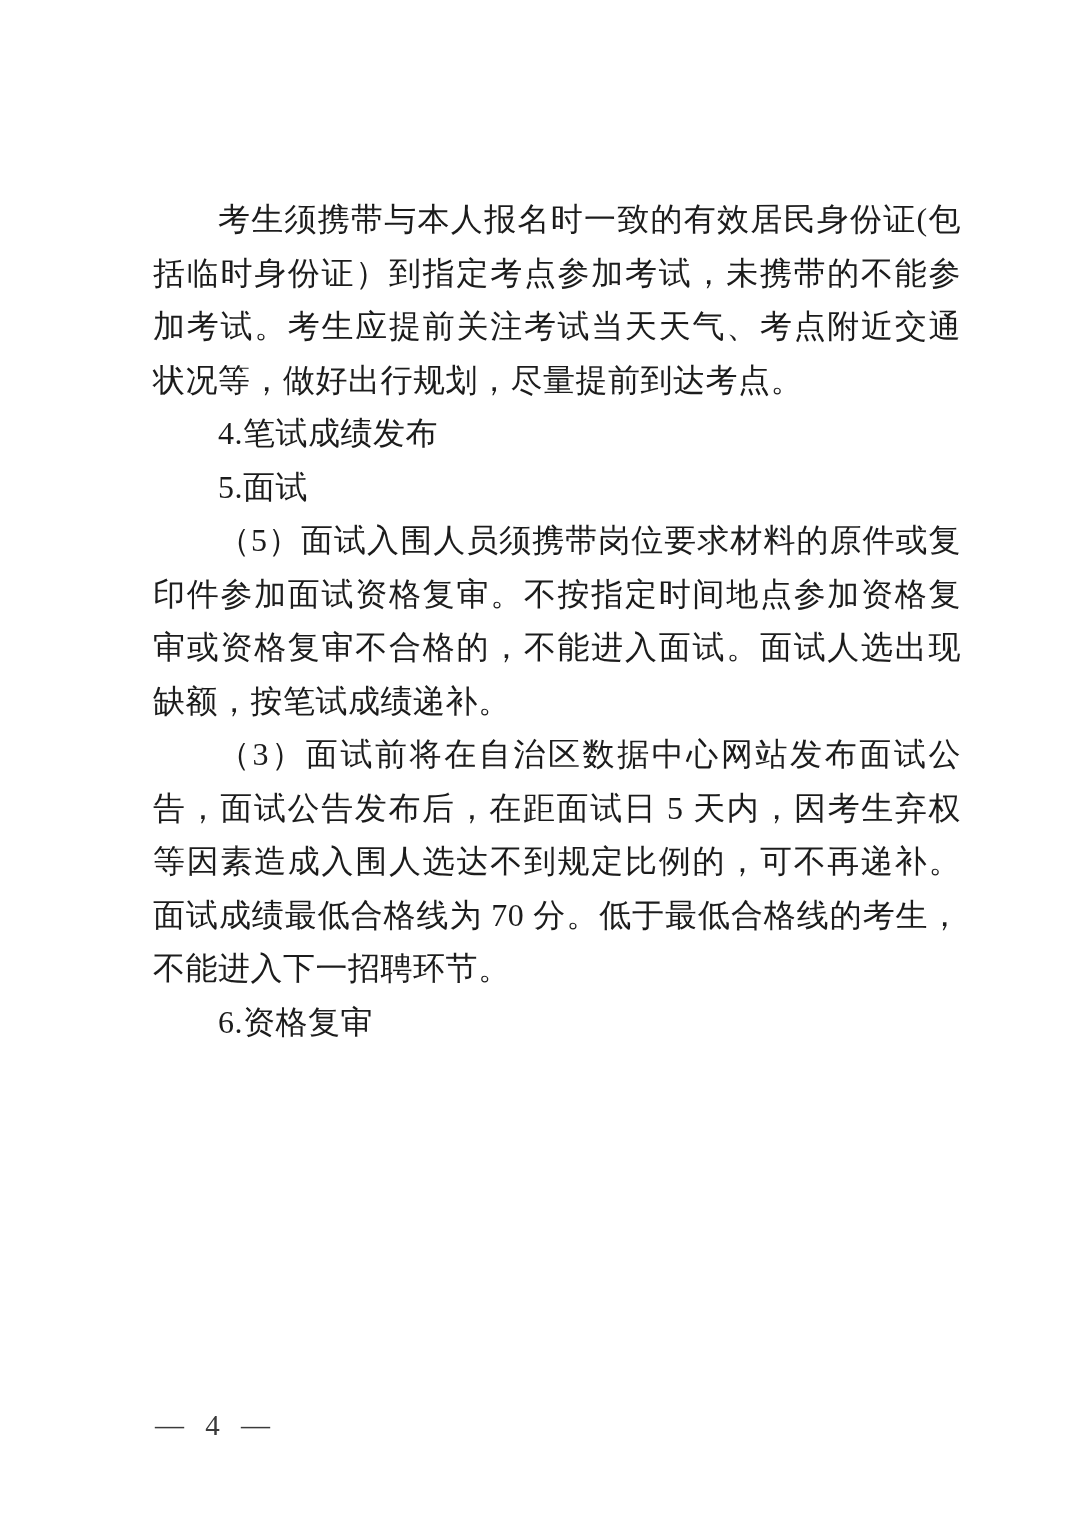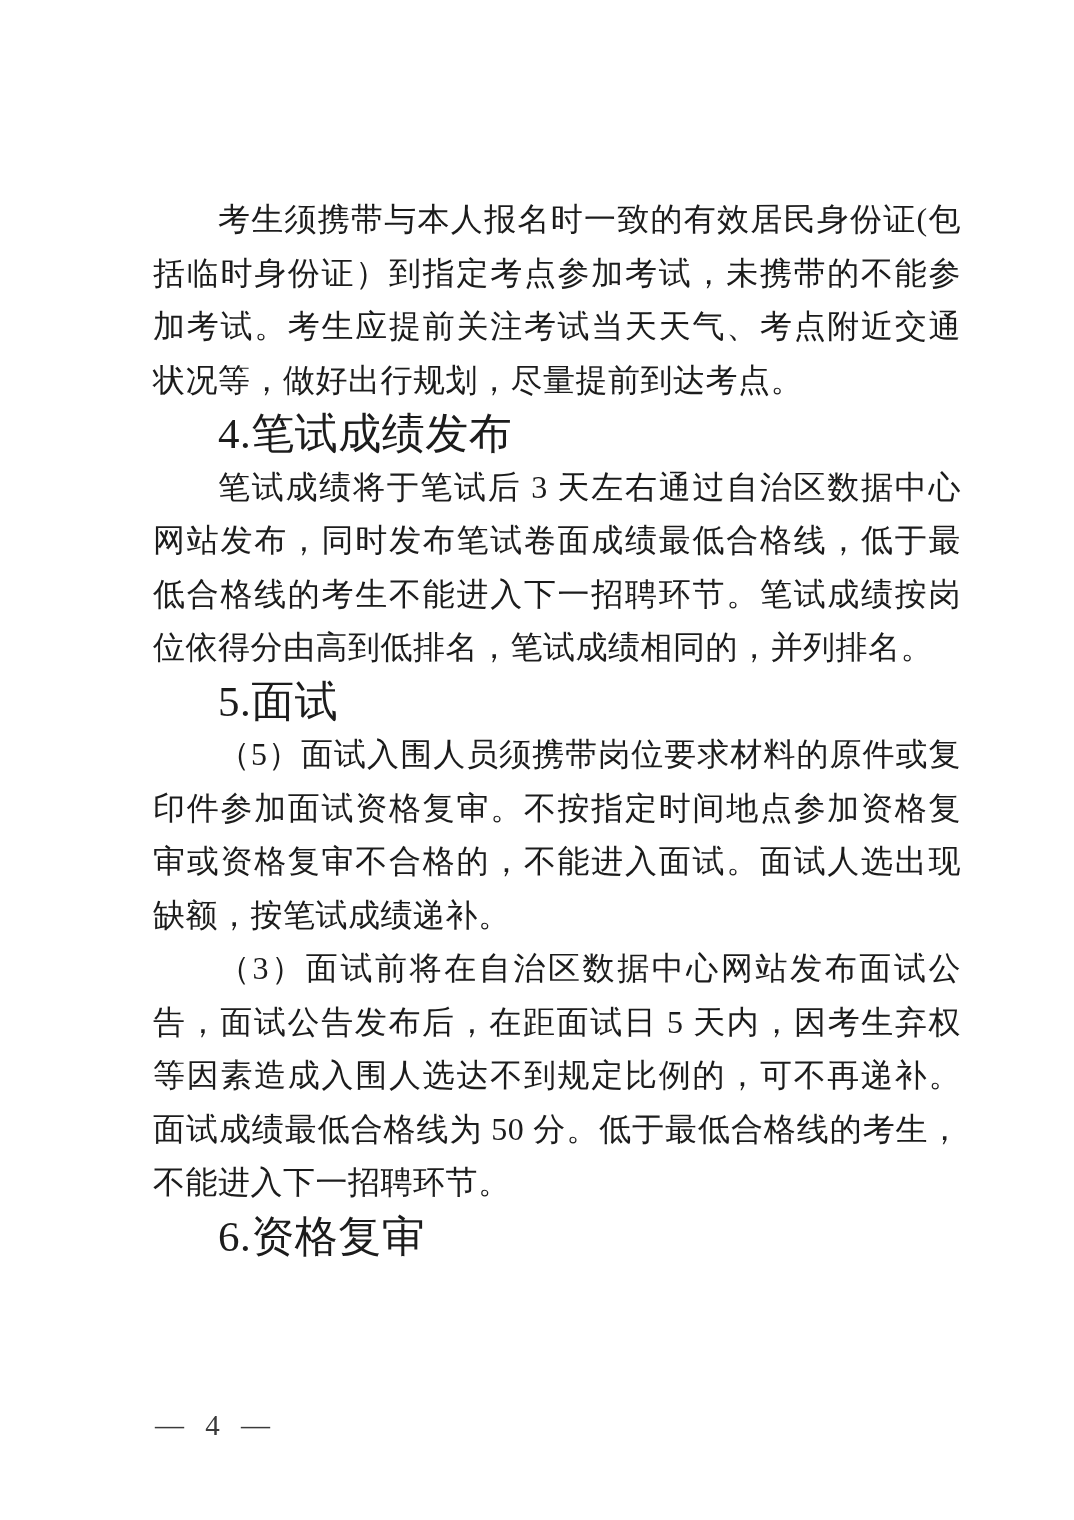--- a/index.html
+++ b/index.html
@@ -33,21 +33,21 @@
     font-size: 32px;
     line-height: 53.5px;
     letter-spacing: 0.5px;
     text-align: justify;
     text-justify: inter-character;
     text-indent: 65px;
     margin: 0;
     word-break: break-all;
   }
   .heading {
-    font-size: 43px;
+    font-size: 32px;
     line-height: 53.5px;
     letter-spacing: 0.5px;
     text-indent: 65px;
     margin: 0;
     font-weight: normal;
   }
   .footer {
     position: absolute;
     left: 139px;
     top: 1405px;
@@ -57,21 +57,20 @@
     color: #3a3a3a;
   }
 </style>
 </head>
 <body>
 
 <div class="page">
   <div class="content">
     <p class="para">考生须携带与本人报名时一致的有效居民身份证(包括临时身份证）到指定考点参加考试，未携带的不能参加考试。考生应提前关注考试当天天气、考点附近交通状况等，做好出行规划，尽量提前到达考点。</p>
     <p class="heading">4.笔试成绩发布</p>
-    <p class="para">笔试成绩将于笔试后 3 天左右通过自治区数据中心网站发布，同时发布笔试卷面成绩最低合格线，低于最低合格线的考生不能进入下一招聘环节。笔试成绩按岗位依得分由高到低排名，笔试成绩相同的，并列排名。</p>
     <p class="heading">5.面试</p>
     <p class="para">（5）面试入围人员须携带岗位要求材料的原件或复印件参加面试资格复审。不按指定时间地点参加资格复审或资格复审不合格的，不能进入面试。面试人选出现缺额，按笔试成绩递补。</p>
-    <p class="para">（3）面试前将在自治区数据中心网站发布面试公告，面试公告发布后，在距面试日 5 天内，因考生弃权等因素造成入围人选达不到规定比例的，可不再递补。面试成绩最低合格线为 50 分。低于最低合格线的考生，不能进入下一招聘环节。</p>
+    <p class="para">（3）面试前将在自治区数据中心网站发布面试公告，面试公告发布后，在距面试日 5 天内，因考生弃权等因素造成入围人选达不到规定比例的，可不再递补。面试成绩最低合格线为 70 分。低于最低合格线的考生，不能进入下一招聘环节。</p>
     <p class="heading">6.资格复审</p>
   </div>
 
   <div class="footer">— 4 —</div>
 </div>
 
 </body></html>

